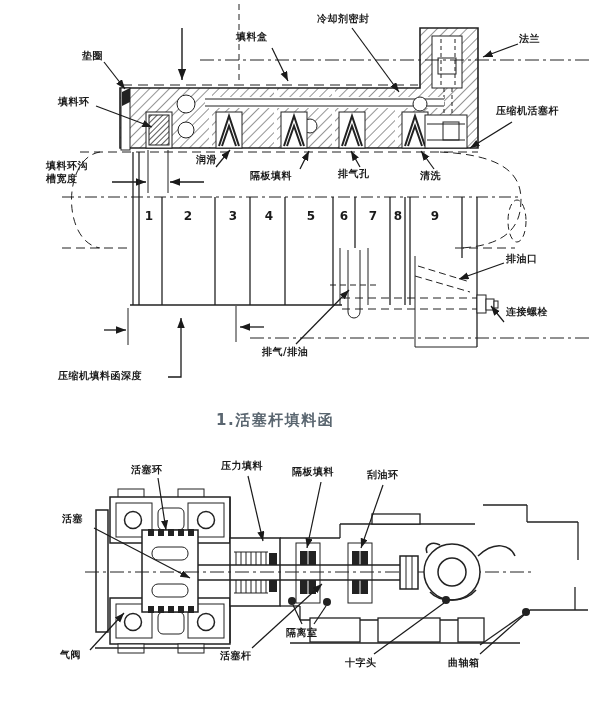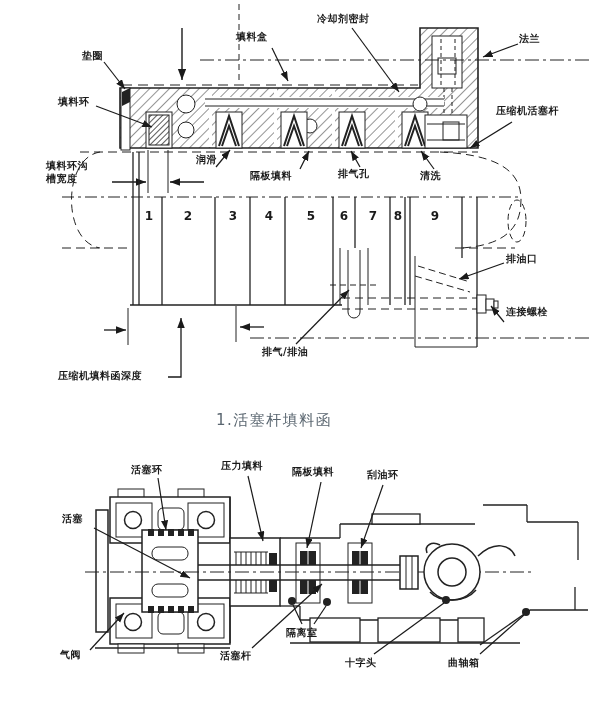--- a/index.html
+++ b/index.html
@@ -11,21 +11,21 @@
   .lbl{
     position:absolute;color:#1a1a1a;font-size:10px;font-weight:700;
     line-height:1.3;letter-spacing:0.5px;white-space:nowrap;z-index:2;
   }
   .lbl.wrap{white-space:normal;}
   .num{
     position:absolute;color:#1a1a1a;font-size:12px;font-weight:700;
     width:12px;text-align:center;z-index:2;
   }
   .caption{
-    position:absolute;font-size:15px;font-weight:400;letter-spacing:1.5px;z-index:2;
+    position:absolute;font-size:15px;font-weight:700;letter-spacing:1.5px;z-index:2;
   }
   #caption1{left:216px;top:411px;color:#5a6670;}
   #caption2{left:152px;top:683px;color:#47525a;}
 </style>
 </head>
 <body>
 
 <div id="stage">
 
   <svg id="lineart" viewBox="0 0 600 713" xmlns="http://www.w3.org/2000/svg">

